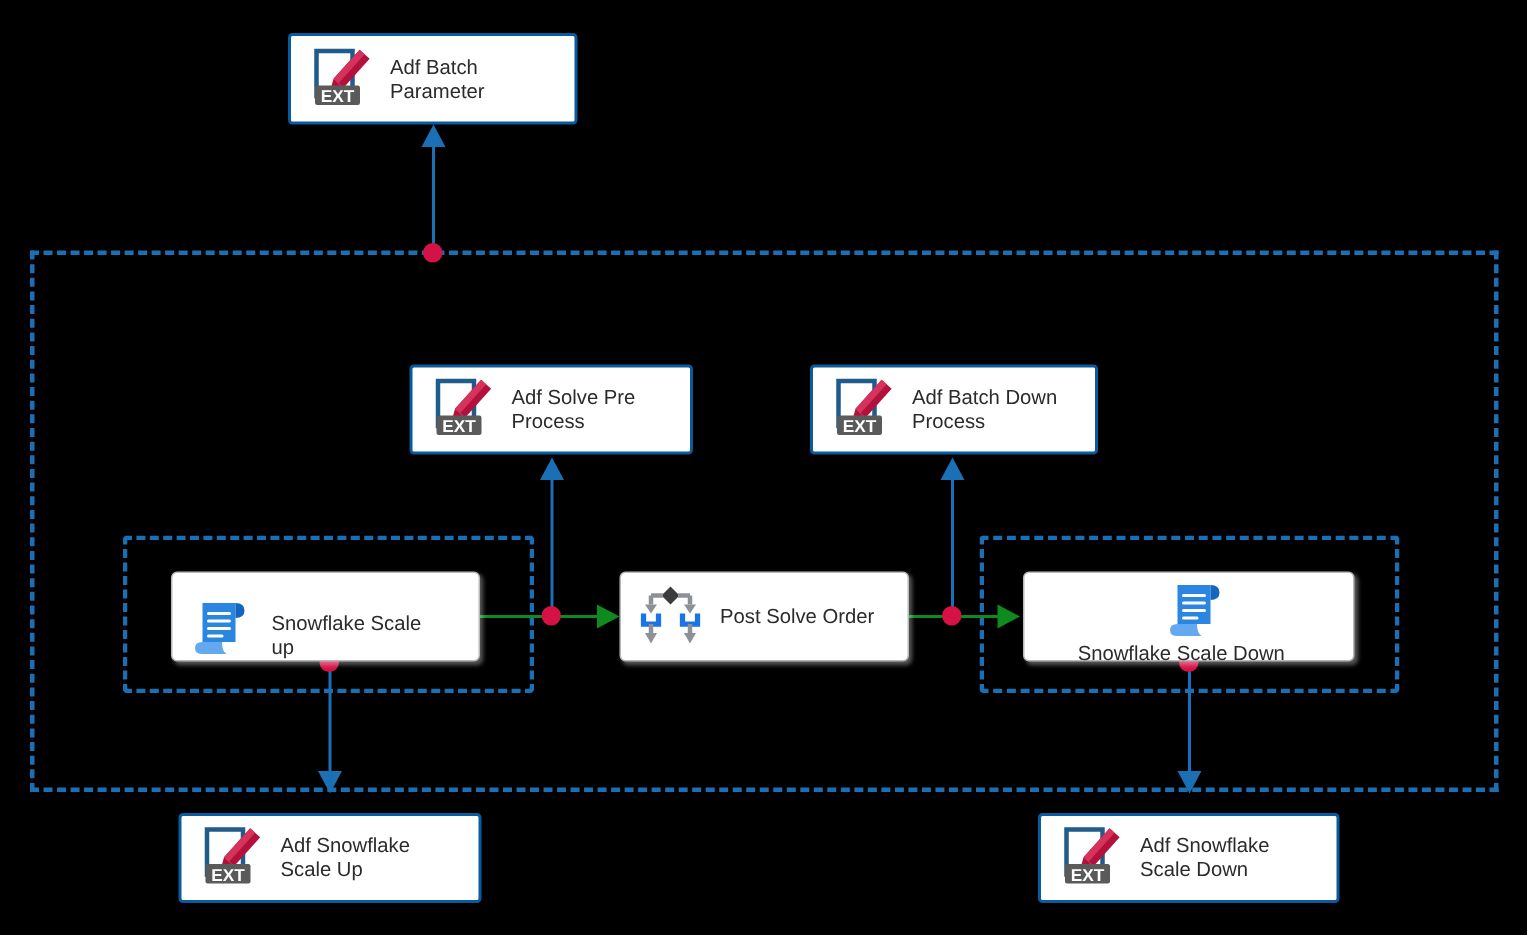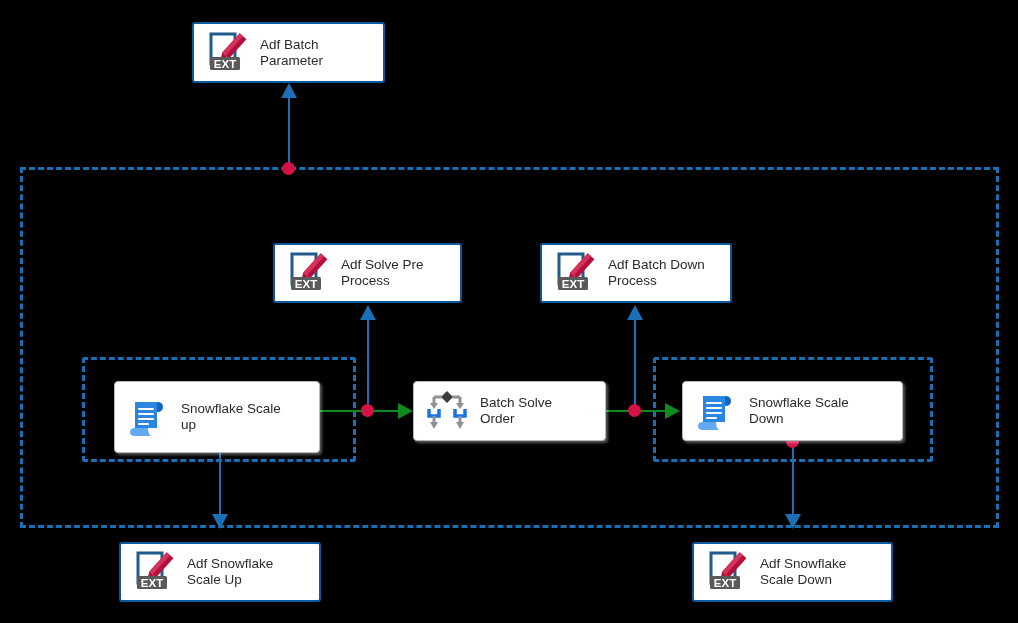--- a/index.html
+++ b/index.html
@@ -195,21 +195,21 @@
           <polygon points="22,27 31,27 26.5,36" fill="#b4103c"></polygon>
         </g>
         <rect x="6" y="27" width="30" height="13" rx="1.5" fill="#5a5a5a"></rect>
         <text x="21" y="38" font-family="'Liberation Sans',sans-serif" font-size="11.5" font-weight="bold" fill="#ffffff" text-anchor="middle">EXT</text>
       </svg>
     </div>
     <div class="node-label">Adf Batch Down
 Process</div>
   </div>
 
-  <div class="node snow" style="left:114px; top:381px; width:206px; height:72px;">
+  <div class="node snow" style="left:114px; top:381px; width:206px; height:60px;align-items:flex-end;">
     <div class="node-icon">
       <svg width="46" height="46" viewBox="0 0 46 46">
         <path d="M10 8 h22 v26 h-22 z" fill="#2a86e0"></path>
         <path d="M32 8 q6 0 6 5 t-6 5 z" fill="#1565c0"></path>
         <path d="M10 34 q-5 0 -5 4 t5 4 h16 q-3 -2 -3 -8 z" fill="#64a9ef"></path>
         <g stroke="#ffffff" stroke-width="2" stroke-linecap="round">
           <line x1="14" y1="15" x2="28" y2="15"></line>
           <line x1="14" y1="20" x2="28" y2="20"></line>
           <line x1="14" y1="25" x2="28" y2="25"></line>
           <line x1="14" y1="30" x2="23" y2="30"></line>
@@ -228,24 +228,24 @@
         <polygon points="6,15 14,15 10,21" fill="#8d9196"></polygon>
         <polygon points="32,15 40,15 36,21" fill="#8d9196"></polygon>
         <path d="M5 21 v7 h10 v-7" stroke="#1a73e8" stroke-width="3.5" fill="none"></path>
         <path d="M31 21 v7 h10 v-7" stroke="#1a73e8" stroke-width="3.5" fill="none"></path>
         <path d="M10 28 v6" stroke="#8d9196" stroke-width="3" fill="none"></path>
         <path d="M36 28 v6" stroke="#8d9196" stroke-width="3" fill="none"></path>
         <polygon points="6,34 14,34 10,41" fill="#8d9196"></polygon>
         <polygon points="32,34 40,34 36,41" fill="#8d9196"></polygon>
       </svg>
     </div>
-    <div class="node-label">Batch Solve Order</div>
-  </div>
-
-  <div class="node snow" style="left:682px; top:381px; width:221px; height:60px;">
+    <div class="node-label">Post Solve Order</div>
+  </div>
+
+  <div class="node snow" style="left:682px; top:381px; width:221px; height:60px;flex-direction:column;">
     <div class="node-icon">
       <svg width="46" height="46" viewBox="0 0 46 46">
         <path d="M10 8 h22 v26 h-22 z" fill="#2a86e0"></path>
         <path d="M32 8 q6 0 6 5 t-6 5 z" fill="#1565c0"></path>
         <path d="M10 34 q-5 0 -5 4 t5 4 h16 q-3 -2 -3 -8 z" fill="#64a9ef"></path>
         <g stroke="#ffffff" stroke-width="2" stroke-linecap="round">
           <line x1="14" y1="15" x2="28" y2="15"></line>
           <line x1="14" y1="20" x2="28" y2="20"></line>
           <line x1="14" y1="25" x2="28" y2="25"></line>
           <line x1="14" y1="30" x2="23" y2="30"></line>

